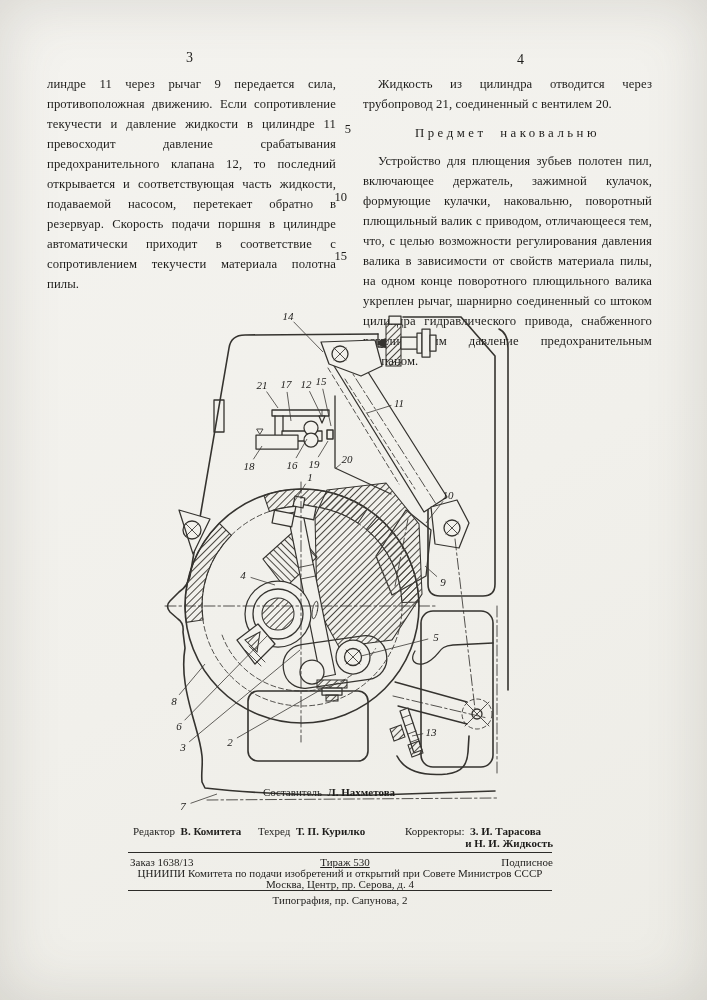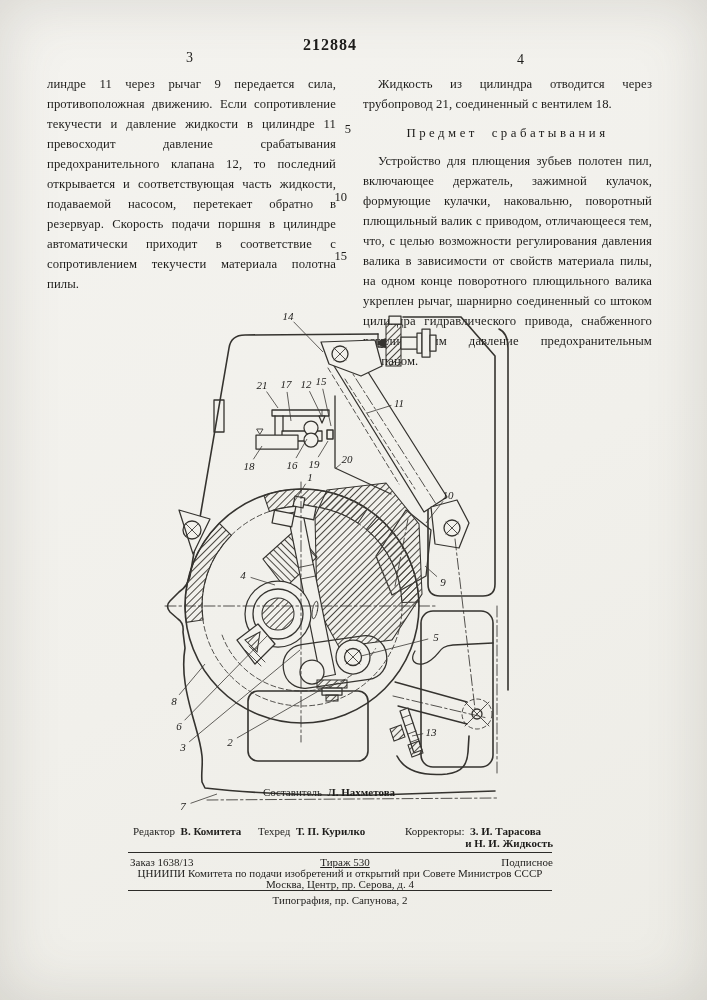--- a/index.html
+++ b/index.html
@@ -41,31 +41,30 @@
   .footer .row{position:absolute; white-space:nowrap;}
   .footer b{font-weight:bold;}
   .rule{position:absolute; left:128px; width:424px; border-top:1.4px solid #2c2b28; height:0;}
   .center-block{position:absolute; left:128px; width:424px; text-align:center; white-space:nowrap;}
 </style>
 </head>
 <body>
 
 <div class="page">
 
-  <div class="patent-number">212884</div>
   <div class="colnum left">3</div>
   <div class="colnum right">4</div>
 
   <div class="col left">
     <p>линдре 11 через рычаг 9 передается сила, противоположная движению. Если сопротивление текучести и давление жидкости в цилиндре 11 превосходит давление срабатывания предохранительного клапана 12, то последний открывается и соответствующая часть жидкости, подаваемой насосом, перетекает обратно в резервуар. Скорость подачи поршня в цилиндре автоматически приходит в соответствие с сопротивлением текучести материала полотна пилы.</p>
   </div>
 
   <div class="col right">
-    <p class="indent">Жидкость из цилиндра отводится через трубопровод 21, соединенный с вентилем 18.</p>
-    <p class="heading">Предмет срабатывания</p>
+    <p class="indent">Жидкость из цилиндра отводится через трубопровод 21, соединенный с вентилем 20.</p>
+    <p class="heading">Предмет наковальню</p>
     <p class="indent">Устройство для плющения зубьев полотен пил, включающее держатель, зажимной кулачок, формующие кулачки, наковальню, поворотный плющильный валик с приводом, отличающееся тем, что, с целью возможности регулирования давления валика в зависимости от свойств материала пилы, на одном конце поворотного плющильного валика укреплен рычаг, шарнирно соединенный со штоком цилиндра гидравлического привода, снабженного регулирующим давление предохранительным клапаном.</p>
   </div>
 
   <span class="margin-num" style="left:331px;top:122px;">5</span>
   <span class="margin-num" style="left:327px;top:190px;">10</span>
   <span class="margin-num" style="left:327px;top:249px;">15</span>
 
   <div class="figure-wrap">
     <svg id="fig-svg" viewBox="0 0 520 510" width="520" height="512">
       <defs>

